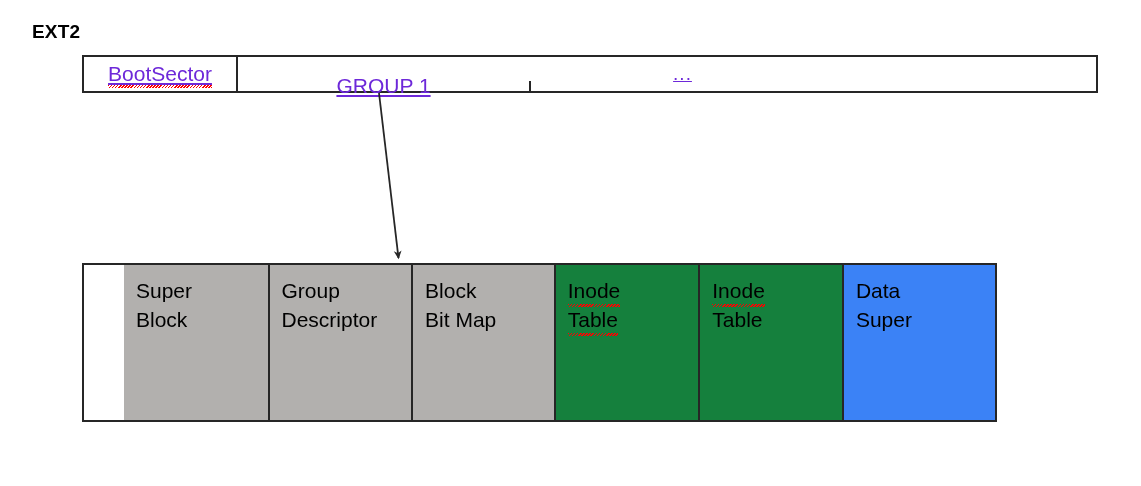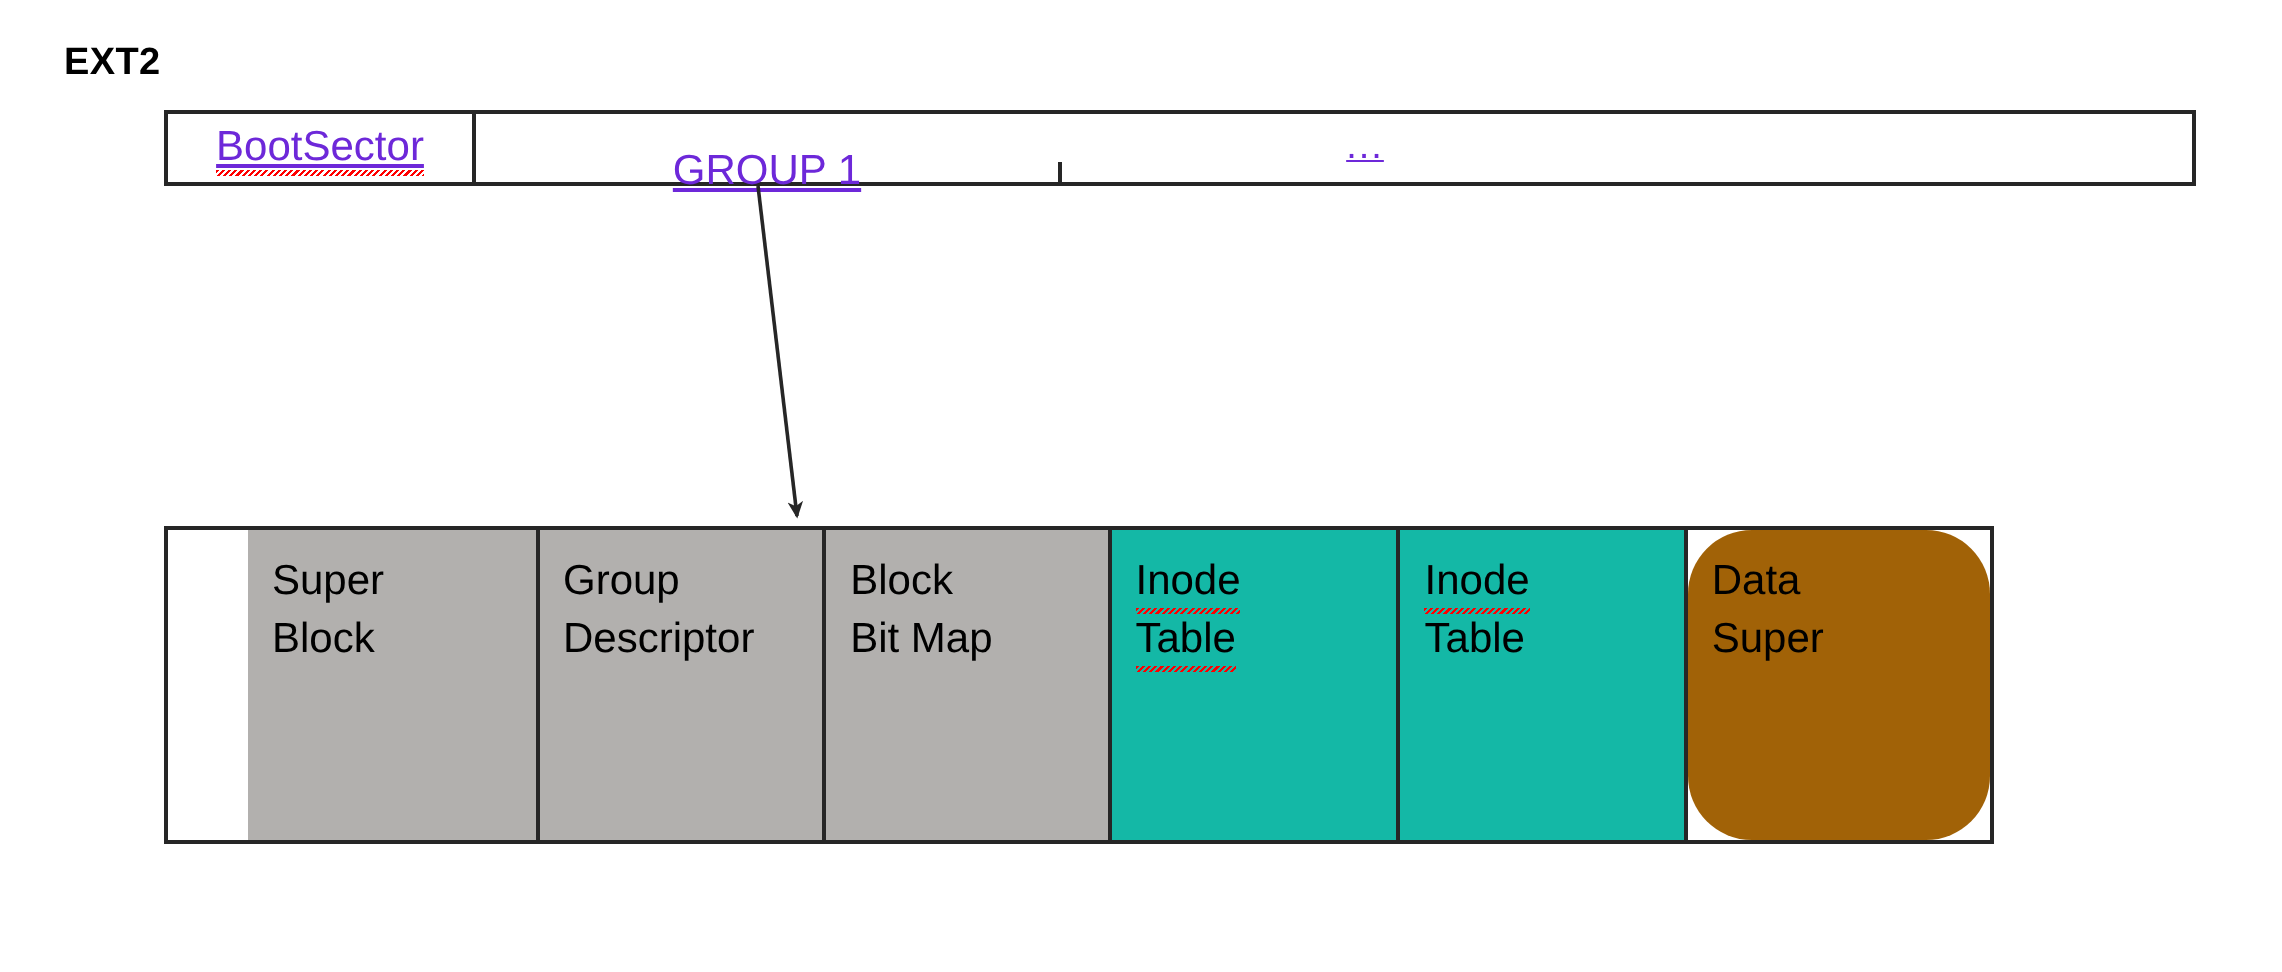--- a/index.html
+++ b/index.html
@@ -92,22 +92,22 @@
   }
   #group-strip .cell-label {
     font-size: 21px;
     line-height: 29px;
     color: #000000;
     white-space: pre-line;
   }
 
   
   .fill-gray   { background: #b2b0ae; }
-  .fill-yellow { background: #14b8a6; }
-  .fill-blue   { background: #a16207; border-radius: 32px; }
+  .fill-yellow { background: #15803d; }
+  .fill-blue   { background: #3b82f6; }
   .fill-none   { background: #ffffff; }
 
   
   .squiggle {
     position: relative;
     display: inline-block;
   }
   .squiggle::after {
     content: "";
     position: absolute;

